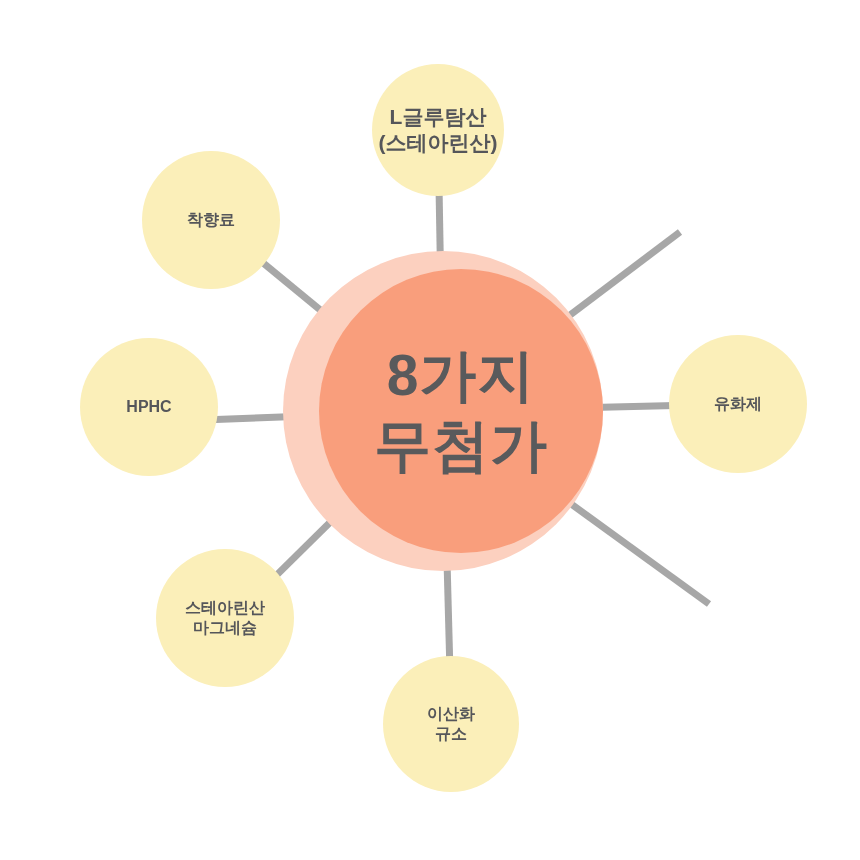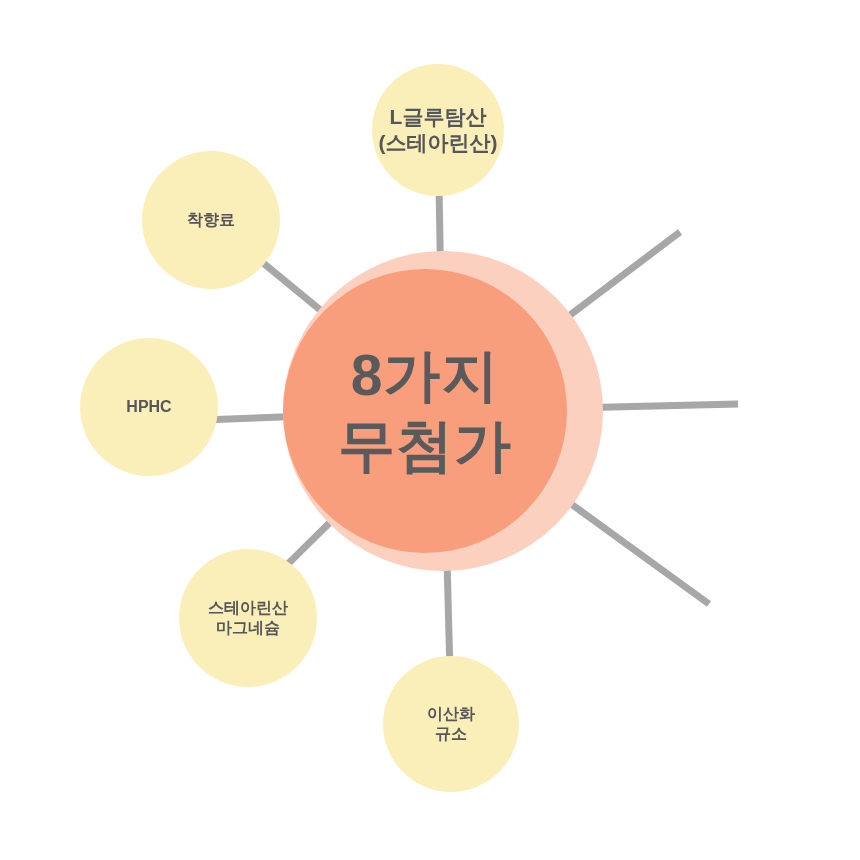--- a/index.html
+++ b/index.html
@@ -39,35 +39,35 @@
     font-size: 16px;
     line-height: 1.25;
     white-space: pre-line;
   }
   
   .node-top          { left: 372px; top:  64px; width: 132px; height: 132px; font-size: 21px; }
   .node-top-right    { left: 612px; top: 164px; width: 136px; height: 136px; }
   .node-right        { left: 669px; top: 335px; width: 138px; height: 138px; }
   .node-bottom-right { left: 641px; top: 536px; width: 136px; height: 136px; }
   .node-bottom       { left: 383px; top: 656px; width: 136px; height: 136px; }
-  .node-bottom-left  { left: 179px; top: 549px; width: 138px; height: 138px; }
+  .node-bottom-left  { left: 156px; top: 549px; width: 138px; height: 138px; }
   .node-left         { left:  80px; top: 338px; width: 138px; height: 138px; }
   .node-top-left     { left: 142px; top: 151px; width: 138px; height: 138px; }
 
   .center-ring {
     position: absolute;
     left: 283px;
     top: 251px;
     width: 320px;
     height: 320px;
     border-radius: 50%;
     background: #fcd0bf;
     display: flex;
     align-items: center;
-    justify-content: flex-start;
+    justify-content: flex-end;
   }
   .center-core {
     width: 284px;
     height: 284px;
     border-radius: 50%;
     background: #f99e7c;
     display: flex;
     align-items: center;
     justify-content: center;
     text-align: center;
@@ -96,20 +96,23 @@
     <line x1="443" y1="411" x2="149" y2="422"></line>
     <line x1="443" y1="411" x2="211" y2="220"></line>
   </svg>
 
   <div class="node node-top">
     <span>L글루탐산
 (스테아린산)</span>
   </div>
 
 
+  <div class="node node-right">
+    <span>유화제</span>
+  </div>
 
 
   <div class="node node-bottom">
     <span>이산화
 규소</span>
   </div>
 
   <div class="node node-bottom-left">
     <span>스테아린산
 마그네슘</span>

